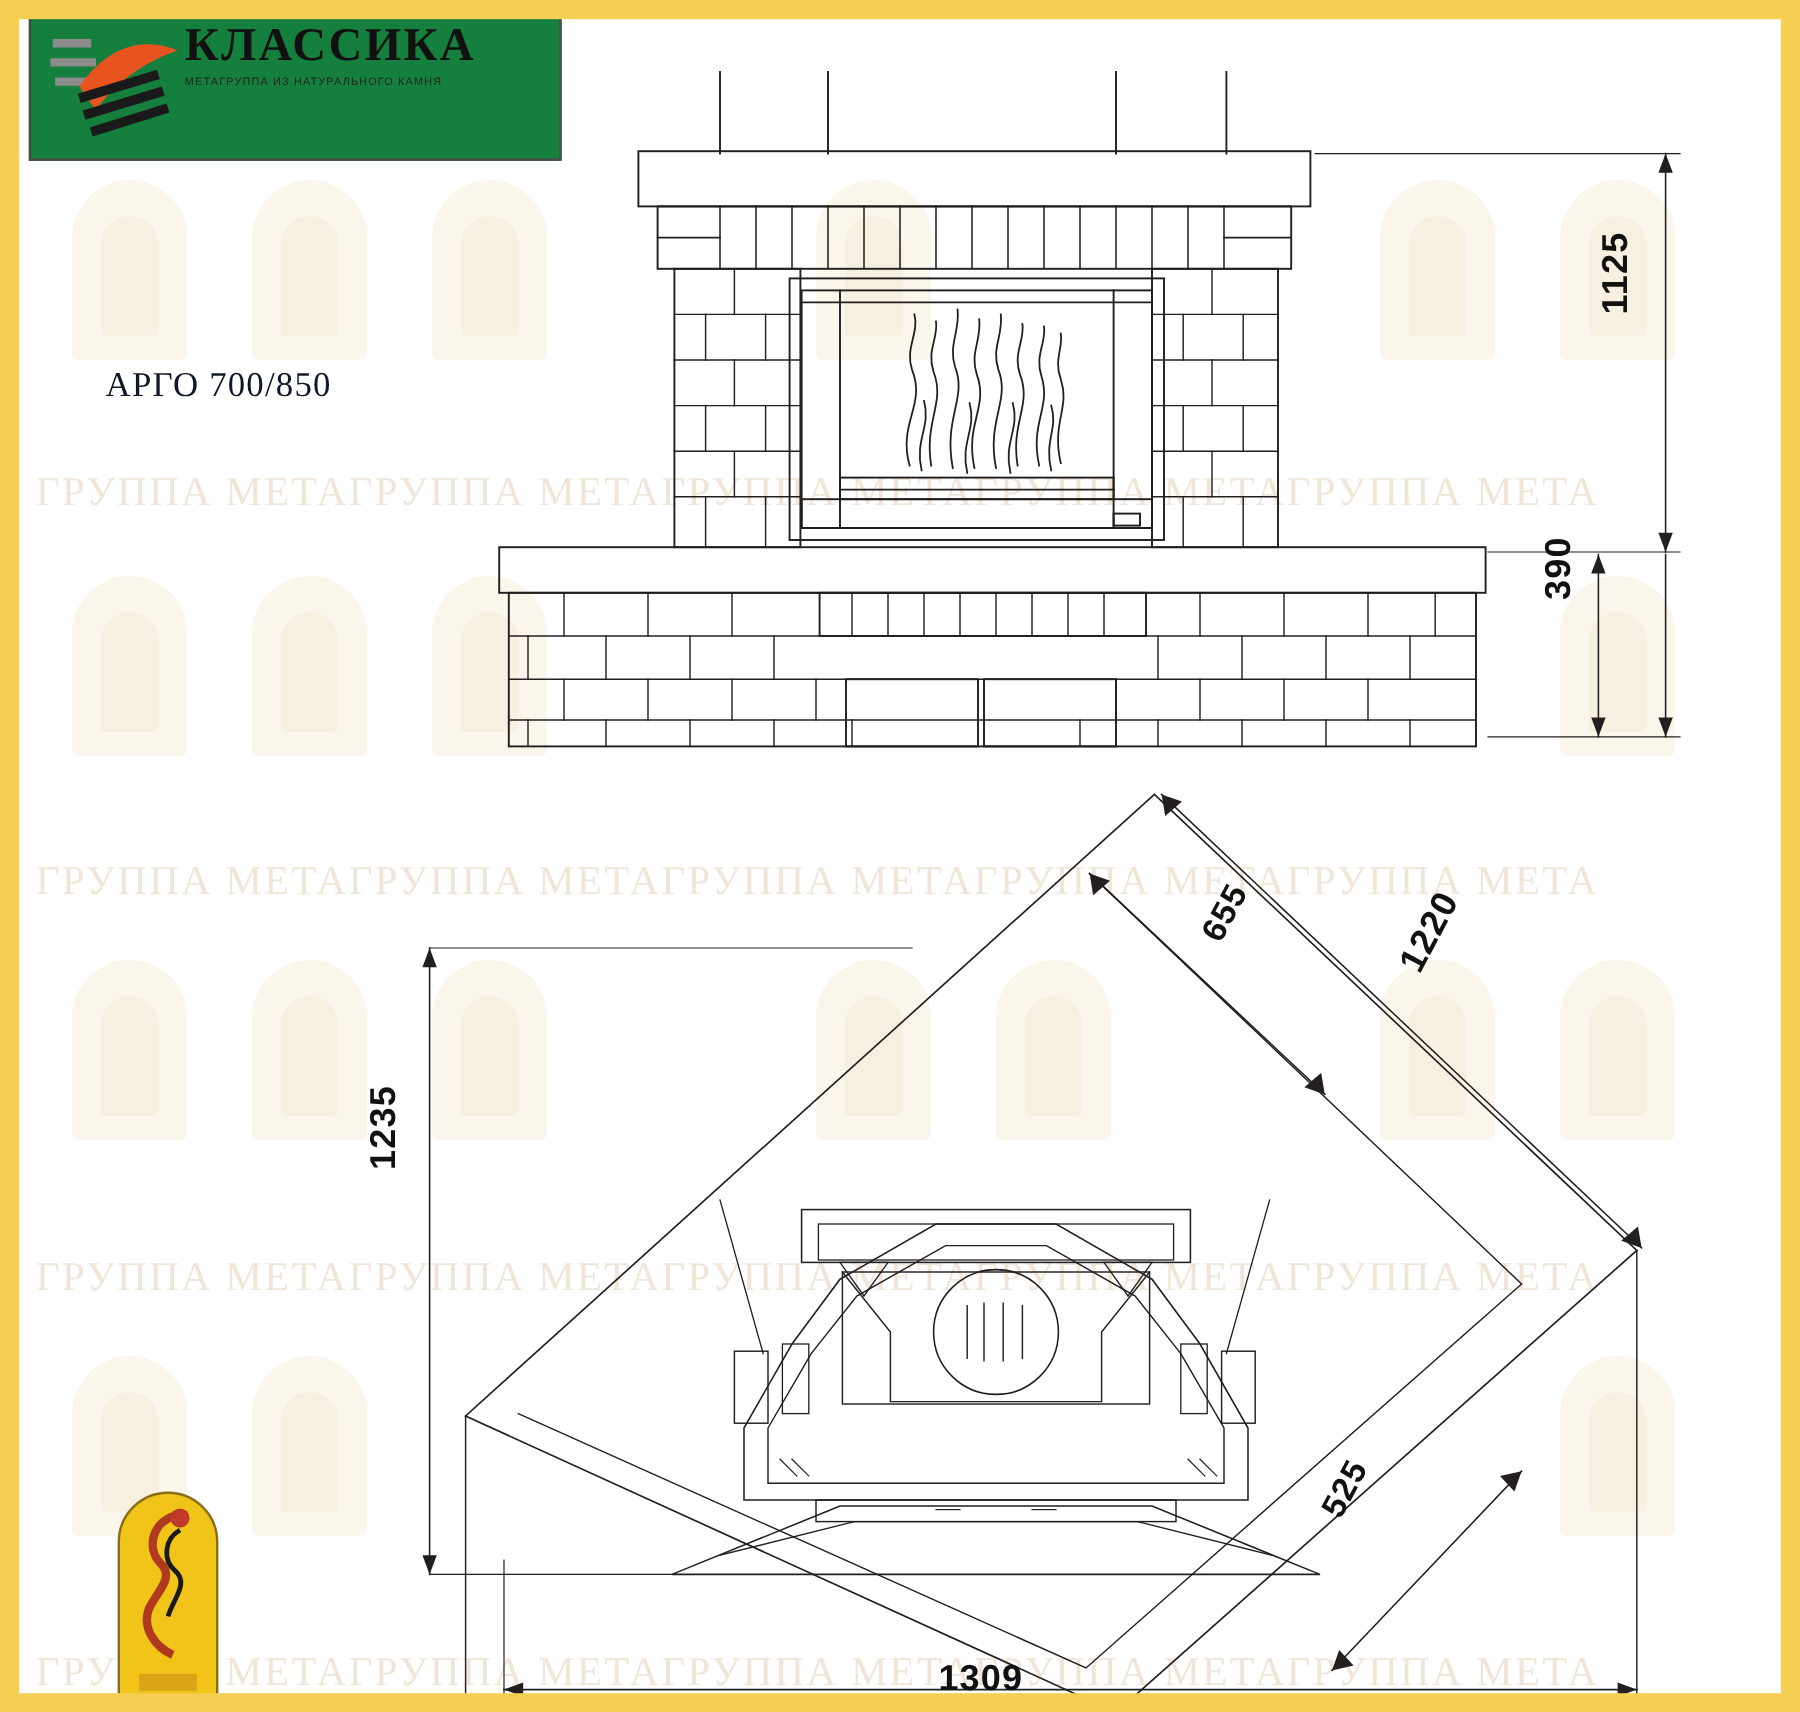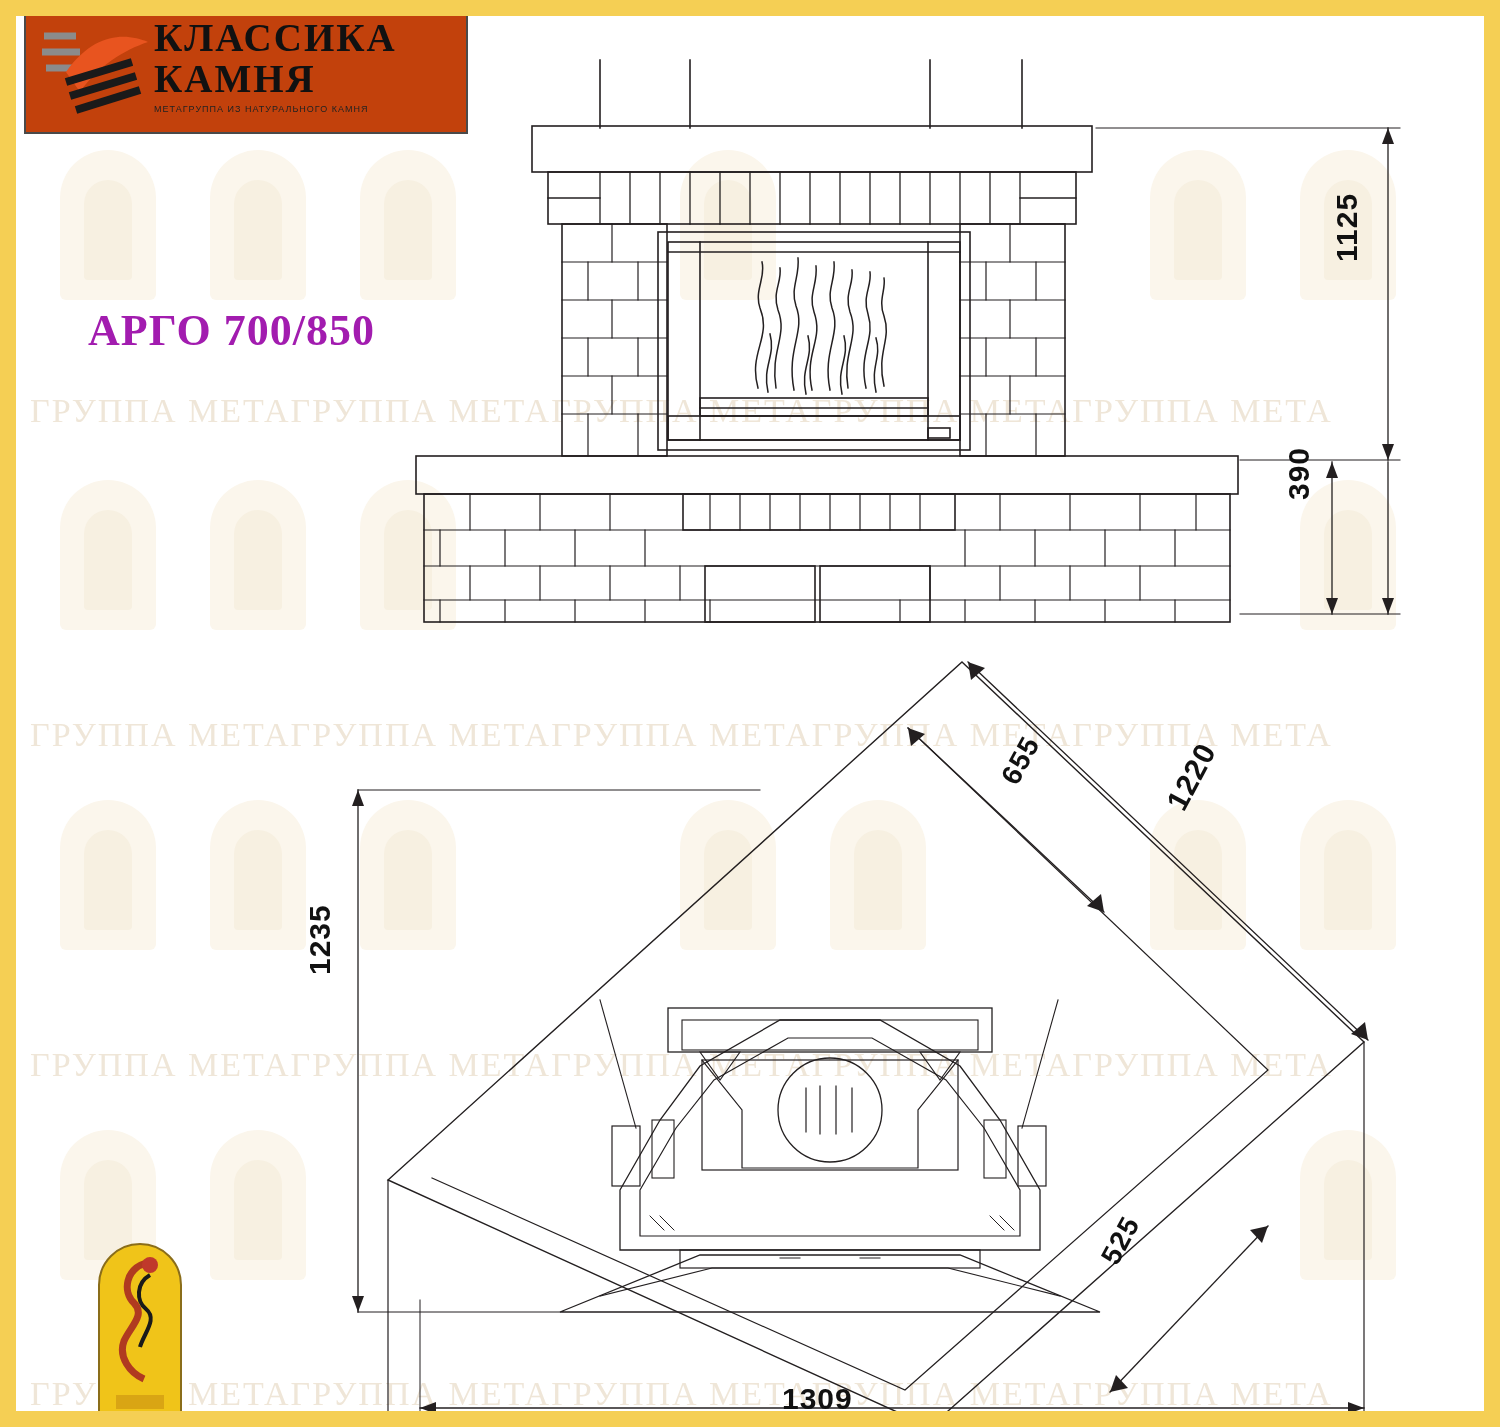--- a/index.html
+++ b/index.html
@@ -59,21 +59,21 @@
     border-radius: 24px 24px 4px 4px;
   }
 
   
   .logo-box {
     position: absolute;
     left: 24px;
     top: 10px;
     width: 444px;
     height: 124px;
-    background: #c2410c;
+    background: #15803d;
     border: 2px solid #4a4a4a;
     box-sizing: border-box;
     padding-left: 10px;
   }
   .logo-mark {
     position: absolute;
     left: 10px;
     top: 8px;
     width: 120px;
     height: 104px;
@@ -99,23 +99,23 @@
     letter-spacing: 1px;
     color: #222;
     font-family: "Liberation Sans", sans-serif;
   }
 
   
   .product-title {
     position: absolute;
     left: 88px;
     top: 305px;
-    font-size: 44px;
-    font-weight: bold;
-    color: #a21caf;
+    font-size: 29px;
+    font-weight: normal;
+    color: #0f172a;
     letter-spacing: 1px;
     font-family: "Liberation Serif", serif;
   }
 
   
   #drawing {
     position: absolute;
     left: 0;
     top: 0;
   }
@@ -439,21 +439,20 @@
       </g>
       <path d="M30 52 C60 10 92 14 112 22 C88 30 62 46 44 72 Z" fill="#e8541f"></path>
       <g stroke="#1a1a1a" stroke-width="8" fill="none">
         <path d="M30 62 L96 42"></path>
           <path d="M34 76 L100 56"></path>
           <path d="M40 90 L104 70"></path>
       </g>
     </svg>
     <div class="logo-text-wrap">
       <div class="logo-line1">КЛАССИКА</div>
-      <div class="logo-line2">КАМНЯ</div>
       <div class="logo-sub">МЕТАГРУППА ИЗ НАТУРАЛЬНОГО КАМНЯ</div>
     </div>
   </div>
 
   <div class="emblem">
     <svg width="80" height="172" viewBox="0 0 80 172">
       <path d="M46 18 C26 24 22 46 34 58 C46 70 30 82 24 96 C18 112 30 128 44 134" fill="none" stroke="#b03a20" stroke-width="7"></path>
       <path d="M50 30 C36 38 36 56 46 64 C58 74 44 88 40 102" fill="none" stroke="#1a1a1a" stroke-width="4"></path>
       <circle cx="50" cy="20" r="8" fill="#c0392b"></circle>
       <path d="M16 150 L64 150 L64 164 L16 164 Z" fill="#d9a514"></path>

